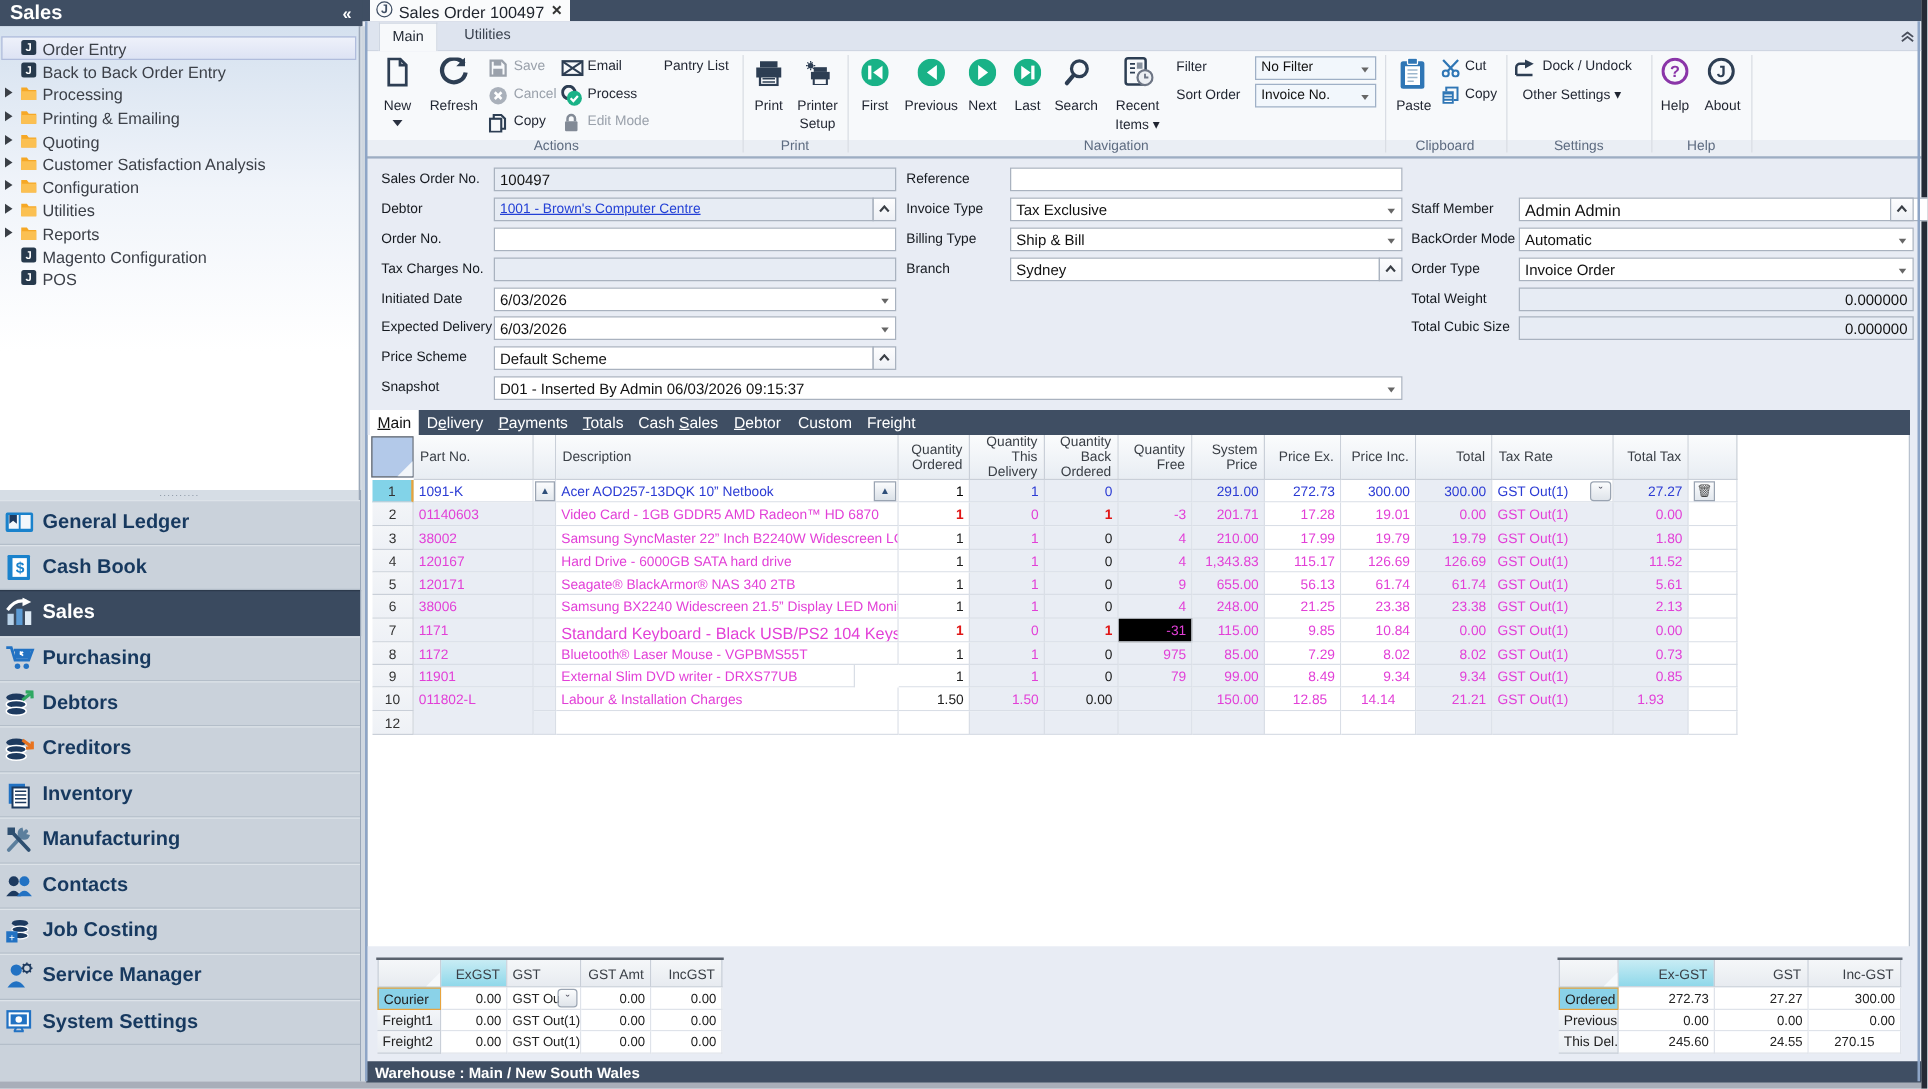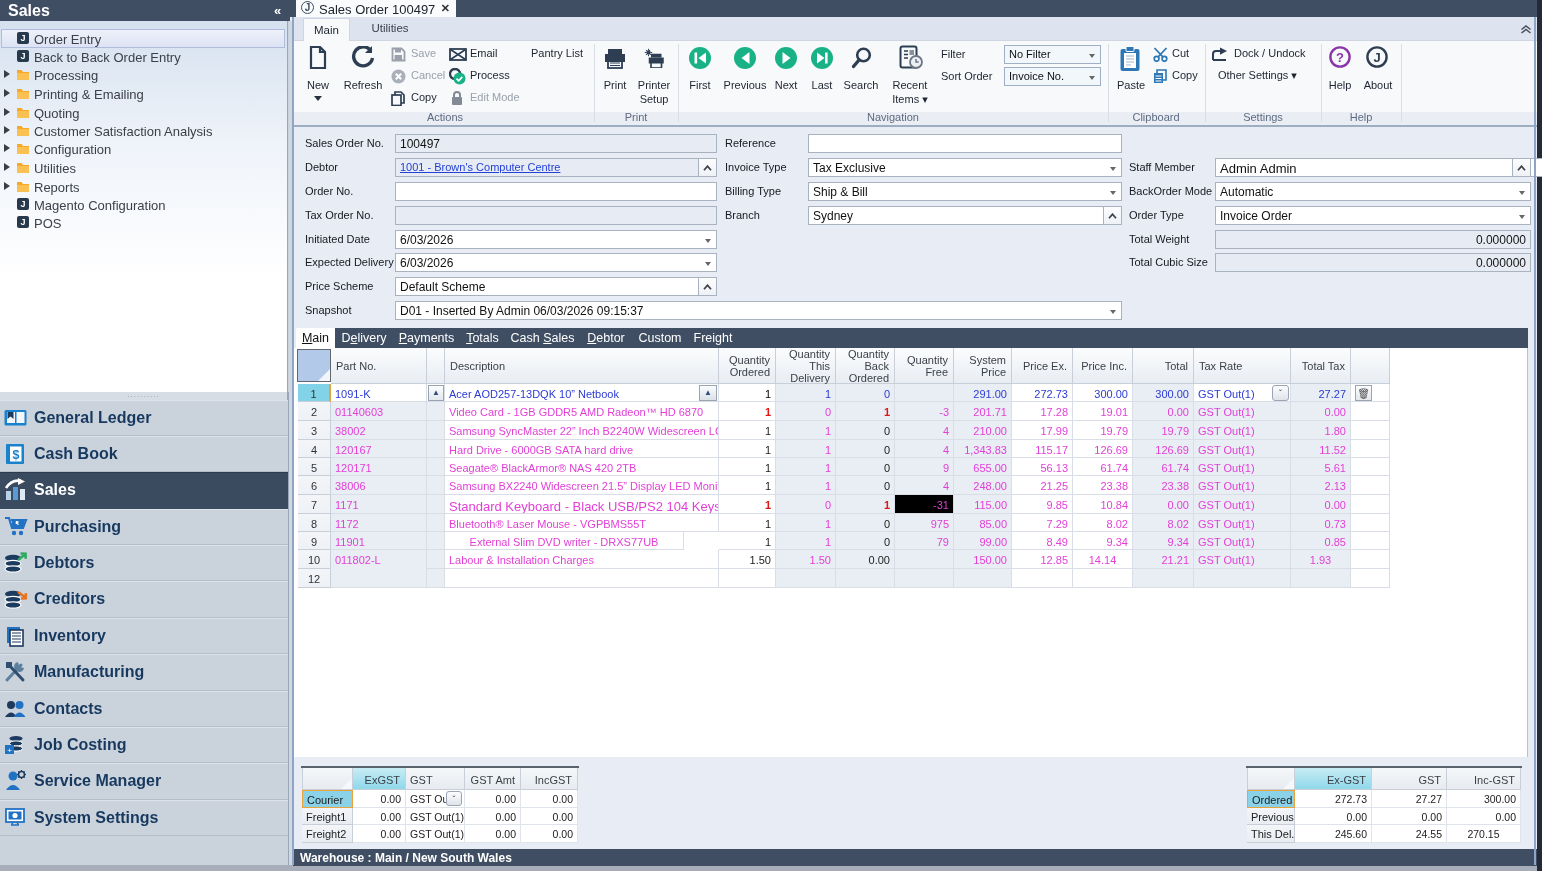--- a/index.html
+++ b/index.html
@@ -178,21 +178,21 @@
 <div class="rlab" style="left:1316px;top:79px;width:48px">Help</div>
 <svg class="abs" style="left:1366px;top:46px" width="22" height="22" viewBox="0 0 22 22">
     <circle cx="11" cy="11" r="9.6" fill="none" stroke="#2d3e53" stroke-width="2.4"></circle>
     <text x="11" y="15.5" font-size="13" font-weight="bold" fill="#2d3e53" text-anchor="middle" font-family="Liberation Sans">J</text>
   </svg>
 <div class="rlab" style="left:1352px;top:79px;width:52px">About</div>
 <div class="abs" style="left:293px;top:127px;width:1244px;height:201px;background:#e8ecf4"></div>
 <div class="lab" style="left:305px;top:137px">Sales Order No.</div>
 <div class="lab" style="left:305px;top:161px">Debtor</div>
 <div class="lab" style="left:305px;top:185px">Order No.</div>
-<div class="lab" style="left:305px;top:209px">Tax Order No.</div>
+<div class="lab" style="left:305px;top:209px">Tax Charges No.</div>
 <div class="lab" style="left:305px;top:233px">Initiated Date</div>
 <div class="lab" style="left:305px;top:256px">Expected Delivery</div>
 <div class="lab" style="left:305px;top:280px">Price Scheme</div>
 <div class="lab" style="left:305px;top:304px">Snapshot</div>
 <div class="fld ro" style="left:395px;top:134px;width:322px;text-align:left;font-size:12px">100497</div>
 <div class="fld ro" style="left:395px;top:158px;width:304px"><a style="color:#2441d6;text-decoration:underline">1001 - Brown's Computer Centre</a></div>
 <div class="upbtn" style="left:698px;top:158px"><svg width="9" height="6" style="margin-top:5px" viewBox="0 0 9 6">
       <path d="M1 5.2 L4.5 1.2 L8 5.2" stroke="#3a3f46" stroke-width="1.7" fill="none"></path>
     </svg></div>
 <div class="fld" style="left:395px;top:182px;width:322px;text-align:left;font-size:12px"></div>
@@ -310,21 +310,21 @@
 <div class="abs" style="left:954px;top:440px;width:58px;height:18px;background:#e9edf4;border-right:1px solid #d9dee6;border-bottom:1px solid #d9dee6;color:#e23fd7;font-weight:normal;font-size:11px;text-align:right;padding:4px 4px 0 4px;white-space:nowrap;overflow:hidden">1,343.83</div>
 <div class="abs" style="left:1012px;top:440px;width:61px;height:18px;background:#fff;border-right:1px solid #d9dee6;border-bottom:1px solid #d9dee6;color:#e23fd7;font-weight:normal;font-size:11px;text-align:right;padding:4px 4px 0 4px;white-space:nowrap;overflow:hidden">115.17</div>
 <div class="abs" style="left:1073px;top:440px;width:60px;height:18px;background:#fff;border-right:1px solid #d9dee6;border-bottom:1px solid #d9dee6;color:#e23fd7;font-weight:normal;font-size:11px;text-align:right;padding:4px 4px 0 4px;white-space:nowrap;overflow:hidden">126.69</div>
 <div class="abs" style="left:1133px;top:440px;width:61px;height:18px;background:#e9edf4;border-right:1px solid #d9dee6;border-bottom:1px solid #d9dee6;color:#e23fd7;font-weight:normal;font-size:11px;text-align:right;padding:4px 4px 0 4px;white-space:nowrap;overflow:hidden">126.69</div>
 <div class="abs" style="left:1194px;top:440px;width:97px;height:18px;background:#e9edf4;border-right:1px solid #d9dee6;border-bottom:1px solid #d9dee6;color:#e23fd7;font-weight:normal;font-size:11px;text-align:left;padding:4px 4px 0 4px;white-space:nowrap;overflow:hidden">GST Out(1)</div>
 <div class="abs" style="left:1291px;top:440px;width:60px;height:18px;background:#e9edf4;border-right:1px solid #d9dee6;border-bottom:1px solid #d9dee6;color:#e23fd7;font-weight:normal;font-size:11px;text-align:right;padding:4px 4px 0 4px;white-space:nowrap;overflow:hidden">11.52</div>
 <div class="abs" style="left:1351px;top:440px;width:39px;height:18px;background:#fff;border-right:1px solid #d9dee6;border-bottom:1px solid #d9dee6;color:#000;font-weight:normal;font-size:11px;text-align:left;padding:4px 4px 0 4px;white-space:nowrap;overflow:hidden"></div>
 <div class="abs" style="left:298px;top:458px;width:33px;height:18px;background:linear-gradient(#f3f5f8,#eef1f6);border-right:1px solid #c9cfd8;border-bottom:1px solid #c9cfd8;color:#333;font-size:11px;text-align:center;padding-top:4px">5</div>
 <div class="abs" style="left:331px;top:458px;width:96px;height:18px;background:#e9edf4;border-right:1px solid #d9dee6;border-bottom:1px solid #d9dee6;color:#e23fd7;font-weight:normal;font-size:11px;text-align:left;padding:4px 4px 0 4px;white-space:nowrap;overflow:hidden">120171</div>
 <div class="abs" style="left:427px;top:458px;width:18px;height:18px;background:#e9edf4;border-right:1px solid #d9dee6;border-bottom:1px solid #d9dee6;color:#000;font-weight:normal;font-size:11px;text-align:left;padding:4px 4px 0 4px;white-space:nowrap;overflow:hidden"></div>
-<div class="abs" style="left:445px;top:458px;width:274px;height:18px;background:#fff;border-right:1px solid #d9dee6;border-bottom:1px solid #d9dee6;color:#e23fd7;font-weight:normal;font-size:11px;text-align:left;padding:4px 4px 0 4px;white-space:nowrap;overflow:hidden">Seagate® BlackArmor® NAS 420 2TB</div>
+<div class="abs" style="left:445px;top:458px;width:274px;height:18px;background:#fff;border-right:1px solid #d9dee6;border-bottom:1px solid #d9dee6;color:#e23fd7;font-weight:normal;font-size:11px;text-align:left;padding:4px 4px 0 4px;white-space:nowrap;overflow:hidden">Seagate® BlackArmor® NAS 340 2TB</div>
 <div class="abs" style="left:719px;top:458px;width:57px;height:18px;background:#fff;border-right:1px solid #d9dee6;border-bottom:1px solid #d9dee6;color:#1c1c1c;font-weight:normal;font-size:11px;text-align:right;padding:4px 4px 0 4px;white-space:nowrap;overflow:hidden">1</div>
 <div class="abs" style="left:776px;top:458px;width:60px;height:18px;background:#e9edf4;border-right:1px solid #d9dee6;border-bottom:1px solid #d9dee6;color:#e23fd7;font-weight:normal;font-size:11px;text-align:right;padding:4px 4px 0 4px;white-space:nowrap;overflow:hidden">1</div>
 <div class="abs" style="left:836px;top:458px;width:59px;height:18px;background:#e9edf4;border-right:1px solid #d9dee6;border-bottom:1px solid #d9dee6;color:#1c1c1c;font-weight:normal;font-size:11px;text-align:right;padding:4px 4px 0 4px;white-space:nowrap;overflow:hidden">0</div>
 <div class="abs" style="left:895px;top:458px;width:59px;height:18px;background:#e9edf4;border-right:1px solid #d9dee6;border-bottom:1px solid #d9dee6;color:#e23fd7;font-weight:normal;font-size:11px;text-align:right;padding:4px 4px 0 4px;white-space:nowrap;overflow:hidden">9</div>
 <div class="abs" style="left:954px;top:458px;width:58px;height:18px;background:#e9edf4;border-right:1px solid #d9dee6;border-bottom:1px solid #d9dee6;color:#e23fd7;font-weight:normal;font-size:11px;text-align:right;padding:4px 4px 0 4px;white-space:nowrap;overflow:hidden">655.00</div>
 <div class="abs" style="left:1012px;top:458px;width:61px;height:18px;background:#fff;border-right:1px solid #d9dee6;border-bottom:1px solid #d9dee6;color:#e23fd7;font-weight:normal;font-size:11px;text-align:right;padding:4px 4px 0 4px;white-space:nowrap;overflow:hidden">56.13</div>
 <div class="abs" style="left:1073px;top:458px;width:60px;height:18px;background:#fff;border-right:1px solid #d9dee6;border-bottom:1px solid #d9dee6;color:#e23fd7;font-weight:normal;font-size:11px;text-align:right;padding:4px 4px 0 4px;white-space:nowrap;overflow:hidden">61.74</div>
 <div class="abs" style="left:1133px;top:458px;width:61px;height:18px;background:#e9edf4;border-right:1px solid #d9dee6;border-bottom:1px solid #d9dee6;color:#e23fd7;font-weight:normal;font-size:11px;text-align:right;padding:4px 4px 0 4px;white-space:nowrap;overflow:hidden">61.74</div>
 <div class="abs" style="left:1194px;top:458px;width:97px;height:18px;background:#e9edf4;border-right:1px solid #d9dee6;border-bottom:1px solid #d9dee6;color:#e23fd7;font-weight:normal;font-size:11px;text-align:left;padding:4px 4px 0 4px;white-space:nowrap;overflow:hidden">GST Out(1)</div>
 <div class="abs" style="left:1291px;top:458px;width:60px;height:18px;background:#e9edf4;border-right:1px solid #d9dee6;border-bottom:1px solid #d9dee6;color:#e23fd7;font-weight:normal;font-size:11px;text-align:right;padding:4px 4px 0 4px;white-space:nowrap;overflow:hidden">5.61</div>
@@ -370,42 +370,42 @@
 <div class="abs" style="left:954px;top:514px;width:58px;height:18px;background:#e9edf4;border-right:1px solid #d9dee6;border-bottom:1px solid #d9dee6;color:#e23fd7;font-weight:normal;font-size:11px;text-align:right;padding:4px 4px 0 4px;white-space:nowrap;overflow:hidden">85.00</div>
 <div class="abs" style="left:1012px;top:514px;width:61px;height:18px;background:#fff;border-right:1px solid #d9dee6;border-bottom:1px solid #d9dee6;color:#e23fd7;font-weight:normal;font-size:11px;text-align:right;padding:4px 4px 0 4px;white-space:nowrap;overflow:hidden">7.29</div>
 <div class="abs" style="left:1073px;top:514px;width:60px;height:18px;background:#fff;border-right:1px solid #d9dee6;border-bottom:1px solid #d9dee6;color:#e23fd7;font-weight:normal;font-size:11px;text-align:right;padding:4px 4px 0 4px;white-space:nowrap;overflow:hidden">8.02</div>
 <div class="abs" style="left:1133px;top:514px;width:61px;height:18px;background:#e9edf4;border-right:1px solid #d9dee6;border-bottom:1px solid #d9dee6;color:#e23fd7;font-weight:normal;font-size:11px;text-align:right;padding:4px 4px 0 4px;white-space:nowrap;overflow:hidden">8.02</div>
 <div class="abs" style="left:1194px;top:514px;width:97px;height:18px;background:#e9edf4;border-right:1px solid #d9dee6;border-bottom:1px solid #d9dee6;color:#e23fd7;font-weight:normal;font-size:11px;text-align:left;padding:4px 4px 0 4px;white-space:nowrap;overflow:hidden">GST Out(1)</div>
 <div class="abs" style="left:1291px;top:514px;width:60px;height:18px;background:#e9edf4;border-right:1px solid #d9dee6;border-bottom:1px solid #d9dee6;color:#e23fd7;font-weight:normal;font-size:11px;text-align:right;padding:4px 4px 0 4px;white-space:nowrap;overflow:hidden">0.73</div>
 <div class="abs" style="left:1351px;top:514px;width:39px;height:18px;background:#fff;border-right:1px solid #d9dee6;border-bottom:1px solid #d9dee6;color:#000;font-weight:normal;font-size:11px;text-align:left;padding:4px 4px 0 4px;white-space:nowrap;overflow:hidden"></div>
 <div class="abs" style="left:298px;top:532px;width:33px;height:18px;background:linear-gradient(#f3f5f8,#eef1f6);border-right:1px solid #c9cfd8;border-bottom:1px solid #c9cfd8;color:#333;font-size:11px;text-align:center;padding-top:4px">9</div>
 <div class="abs" style="left:331px;top:532px;width:96px;height:18px;background:#e9edf4;border-right:1px solid #d9dee6;border-bottom:1px solid #d9dee6;color:#e23fd7;font-weight:normal;font-size:11px;text-align:left;padding:4px 4px 0 4px;white-space:nowrap;overflow:hidden">11901</div>
 <div class="abs" style="left:427px;top:532px;width:18px;height:18px;background:#e9edf4;border-right:1px solid #d9dee6;border-bottom:1px solid #d9dee6;color:#000;font-weight:normal;font-size:11px;text-align:left;padding:4px 4px 0 4px;white-space:nowrap;overflow:hidden"></div>
-<div class="abs" style="left:445px;top:532px;width:239px;height:18px;background:#fff;border-right:1px solid #d9dee6;border-bottom:1px solid #d9dee6;color:#e23fd7;font-weight:normal;font-size:11px;text-align:center;padding:4px 4px 0 4px;white-space:nowrap;overflow:hidden">External Slim DVD writer - DRXS77UB</div>
+<div class="abs" style="left:445px;top:532px;width:239px;height:18px;background:#fff;border-right:1px solid #d9dee6;border-bottom:1px solid #d9dee6;color:#e23fd7;font-weight:normal;font-size:11px;text-align:left;padding:4px 4px 0 4px;white-space:nowrap;overflow:hidden">External Slim DVD writer - DRXS77UB</div>
 <div class="abs" style="left:719px;top:532px;width:57px;height:18px;background:#fff;border-right:1px solid #d9dee6;border-bottom:1px solid #d9dee6;color:#1c1c1c;font-weight:normal;font-size:11px;text-align:right;padding:4px 4px 0 4px;white-space:nowrap;overflow:hidden">1</div>
 <div class="abs" style="left:776px;top:532px;width:60px;height:18px;background:#e9edf4;border-right:1px solid #d9dee6;border-bottom:1px solid #d9dee6;color:#e23fd7;font-weight:normal;font-size:11px;text-align:right;padding:4px 4px 0 4px;white-space:nowrap;overflow:hidden">1</div>
 <div class="abs" style="left:836px;top:532px;width:59px;height:18px;background:#e9edf4;border-right:1px solid #d9dee6;border-bottom:1px solid #d9dee6;color:#1c1c1c;font-weight:normal;font-size:11px;text-align:right;padding:4px 4px 0 4px;white-space:nowrap;overflow:hidden">0</div>
 <div class="abs" style="left:895px;top:532px;width:59px;height:18px;background:#e9edf4;border-right:1px solid #d9dee6;border-bottom:1px solid #d9dee6;color:#e23fd7;font-weight:normal;font-size:11px;text-align:right;padding:4px 4px 0 4px;white-space:nowrap;overflow:hidden">79</div>
 <div class="abs" style="left:954px;top:532px;width:58px;height:18px;background:#e9edf4;border-right:1px solid #d9dee6;border-bottom:1px solid #d9dee6;color:#e23fd7;font-weight:normal;font-size:11px;text-align:right;padding:4px 4px 0 4px;white-space:nowrap;overflow:hidden">99.00</div>
 <div class="abs" style="left:1012px;top:532px;width:61px;height:18px;background:#fff;border-right:1px solid #d9dee6;border-bottom:1px solid #d9dee6;color:#e23fd7;font-weight:normal;font-size:11px;text-align:right;padding:4px 4px 0 4px;white-space:nowrap;overflow:hidden">8.49</div>
 <div class="abs" style="left:1073px;top:532px;width:60px;height:18px;background:#fff;border-right:1px solid #d9dee6;border-bottom:1px solid #d9dee6;color:#e23fd7;font-weight:normal;font-size:11px;text-align:right;padding:4px 4px 0 4px;white-space:nowrap;overflow:hidden">9.34</div>
 <div class="abs" style="left:1133px;top:532px;width:61px;height:18px;background:#e9edf4;border-right:1px solid #d9dee6;border-bottom:1px solid #d9dee6;color:#e23fd7;font-weight:normal;font-size:11px;text-align:right;padding:4px 4px 0 4px;white-space:nowrap;overflow:hidden">9.34</div>
 <div class="abs" style="left:1194px;top:532px;width:97px;height:18px;background:#e9edf4;border-right:1px solid #d9dee6;border-bottom:1px solid #d9dee6;color:#e23fd7;font-weight:normal;font-size:11px;text-align:left;padding:4px 4px 0 4px;white-space:nowrap;overflow:hidden">GST Out(1)</div>
 <div class="abs" style="left:1291px;top:532px;width:60px;height:18px;background:#e9edf4;border-right:1px solid #d9dee6;border-bottom:1px solid #d9dee6;color:#e23fd7;font-weight:normal;font-size:11px;text-align:right;padding:4px 4px 0 4px;white-space:nowrap;overflow:hidden">0.85</div>
 <div class="abs" style="left:1351px;top:532px;width:39px;height:18px;background:#fff;border-right:1px solid #d9dee6;border-bottom:1px solid #d9dee6;color:#000;font-weight:normal;font-size:11px;text-align:left;padding:4px 4px 0 4px;white-space:nowrap;overflow:hidden"></div>
 <div class="abs" style="left:298px;top:550px;width:33px;height:19px;background:linear-gradient(#f3f5f8,#eef1f6);border-right:1px solid #c9cfd8;border-bottom:1px solid #c9cfd8;color:#333;font-size:11px;text-align:center;padding-top:4px">10</div>
 <div class="abs" style="left:331px;top:550px;width:96px;height:19px;background:#e9edf4;border-right:1px solid #d9dee6;border-bottom:1px solid #d9dee6;color:#e23fd7;font-weight:normal;font-size:11px;text-align:left;padding:4px 4px 16px 4px;white-space:nowrap;overflow:hidden">011802-L</div>
 <div class="abs" style="left:427px;top:550px;width:18px;height:19px;background:#e9edf4;border-right:1px solid #d9dee6;border-bottom:1px solid #d9dee6;color:#000;font-weight:normal;font-size:11px;text-align:left;padding:4px 4px 0 4px;white-space:nowrap;overflow:hidden"></div>
 <div class="abs" style="left:445px;top:550px;width:274px;height:19px;background:#fff;border-right:1px solid #d9dee6;border-bottom:1px solid #d9dee6;color:#e23fd7;font-weight:normal;font-size:11px;text-align:left;padding:4px 4px 0 4px;white-space:nowrap;overflow:hidden">Labour &amp; Installation Charges</div>
 <div class="abs" style="left:719px;top:550px;width:57px;height:19px;background:#fff;border-right:1px solid #d9dee6;border-bottom:1px solid #d9dee6;color:#1c1c1c;font-weight:normal;font-size:11px;text-align:right;padding:4px 4px 0 4px;white-space:nowrap;overflow:hidden">1.50</div>
 <div class="abs" style="left:776px;top:550px;width:60px;height:19px;background:#e9edf4;border-right:1px solid #d9dee6;border-bottom:1px solid #d9dee6;color:#e23fd7;font-weight:normal;font-size:11px;text-align:right;padding:4px 4px 0 4px;white-space:nowrap;overflow:hidden">1.50</div>
 <div class="abs" style="left:836px;top:550px;width:59px;height:19px;background:#e9edf4;border-right:1px solid #d9dee6;border-bottom:1px solid #d9dee6;color:#1c1c1c;font-weight:normal;font-size:11px;text-align:right;padding:4px 4px 0 4px;white-space:nowrap;overflow:hidden">0.00</div>
 <div class="abs" style="left:895px;top:550px;width:59px;height:19px;background:#e9edf4;border-right:1px solid #d9dee6;border-bottom:1px solid #d9dee6;color:#000;font-weight:normal;font-size:11px;text-align:right;padding:4px 4px 0 4px;white-space:nowrap;overflow:hidden"></div>
 <div class="abs" style="left:954px;top:550px;width:58px;height:19px;background:#e9edf4;border-right:1px solid #d9dee6;border-bottom:1px solid #d9dee6;color:#e23fd7;font-weight:normal;font-size:11px;text-align:right;padding:4px 4px 0 4px;white-space:nowrap;overflow:hidden">150.00</div>
-<div class="abs" style="left:1012px;top:550px;width:61px;height:19px;background:#fff;border-right:1px solid #d9dee6;border-bottom:1px solid #d9dee6;color:#e23fd7;font-weight:normal;font-size:11px;text-align:right;padding:4px 4px 0 16px;white-space:nowrap;overflow:hidden">12.85</div>
+<div class="abs" style="left:1012px;top:550px;width:61px;height:19px;background:#fff;border-right:1px solid #d9dee6;border-bottom:1px solid #d9dee6;color:#e23fd7;font-weight:normal;font-size:11px;text-align:center;padding:4px 4px 0 16px;white-space:nowrap;overflow:hidden">12.85</div>
 <div class="abs" style="left:1073px;top:550px;width:60px;height:19px;background:#fff;border-right:1px solid #d9dee6;border-bottom:1px solid #d9dee6;color:#e23fd7;font-weight:normal;font-size:11px;text-align:center;padding:4px 4px 0 4px;white-space:nowrap;overflow:hidden">14.14</div>
 <div class="abs" style="left:1133px;top:550px;width:61px;height:19px;background:#e9edf4;border-right:1px solid #d9dee6;border-bottom:1px solid #d9dee6;color:#e23fd7;font-weight:normal;font-size:11px;text-align:right;padding:4px 4px 0 4px;white-space:nowrap;overflow:hidden">21.21</div>
 <div class="abs" style="left:1194px;top:550px;width:97px;height:19px;background:#e9edf4;border-right:1px solid #d9dee6;border-bottom:1px solid #d9dee6;color:#e23fd7;font-weight:normal;font-size:11px;text-align:left;padding:4px 4px 0 4px;white-space:nowrap;overflow:hidden">GST Out(1)</div>
 <div class="abs" style="left:1291px;top:550px;width:60px;height:19px;background:#e9edf4;border-right:1px solid #d9dee6;border-bottom:1px solid #d9dee6;color:#e23fd7;font-weight:normal;font-size:11px;text-align:center;padding:4px 4px 0 4px;white-space:nowrap;overflow:hidden">1.93</div>
 <div class="abs" style="left:1351px;top:550px;width:39px;height:19px;background:#fff;border-right:1px solid #d9dee6;border-bottom:1px solid #d9dee6;color:#000;font-weight:normal;font-size:11px;text-align:left;padding:4px 4px 0 4px;white-space:nowrap;overflow:hidden"></div>
 <div class="abs" style="left:298px;top:569px;width:33px;height:19px;background:linear-gradient(#f3f5f8,#eef1f6);border-right:1px solid #c9cfd8;border-bottom:1px solid #c9cfd8;color:#333;font-size:11px;text-align:center;padding-top:4px">12</div>
 <div class="abs" style="left:331px;top:569px;width:96px;height:19px;background:#e9edf4;border-right:1px solid #d9dee6;border-bottom:1px solid #d9dee6;color:#e23fd7;font-weight:normal;font-size:11px;text-align:left;padding:4px 4px 0 4px;white-space:nowrap;overflow:hidden"></div>
 <div class="abs" style="left:427px;top:569px;width:18px;height:19px;background:#e9edf4;border-right:1px solid #d9dee6;border-bottom:1px solid #d9dee6;color:#000;font-weight:normal;font-size:11px;text-align:left;padding:4px 4px 0 4px;white-space:nowrap;overflow:hidden"></div>
 <div class="abs" style="left:445px;top:569px;width:274px;height:19px;background:#fff;border-right:1px solid #d9dee6;border-bottom:1px solid #d9dee6;color:#e23fd7;font-weight:normal;font-size:11px;text-align:left;padding:4px 4px 0 4px;white-space:nowrap;overflow:hidden"></div>
 <div class="abs" style="left:719px;top:569px;width:57px;height:19px;background:#fff;border-right:1px solid #d9dee6;border-bottom:1px solid #d9dee6;color:#000;font-weight:normal;font-size:11px;text-align:right;padding:4px 4px 0 4px;white-space:nowrap;overflow:hidden"></div>

